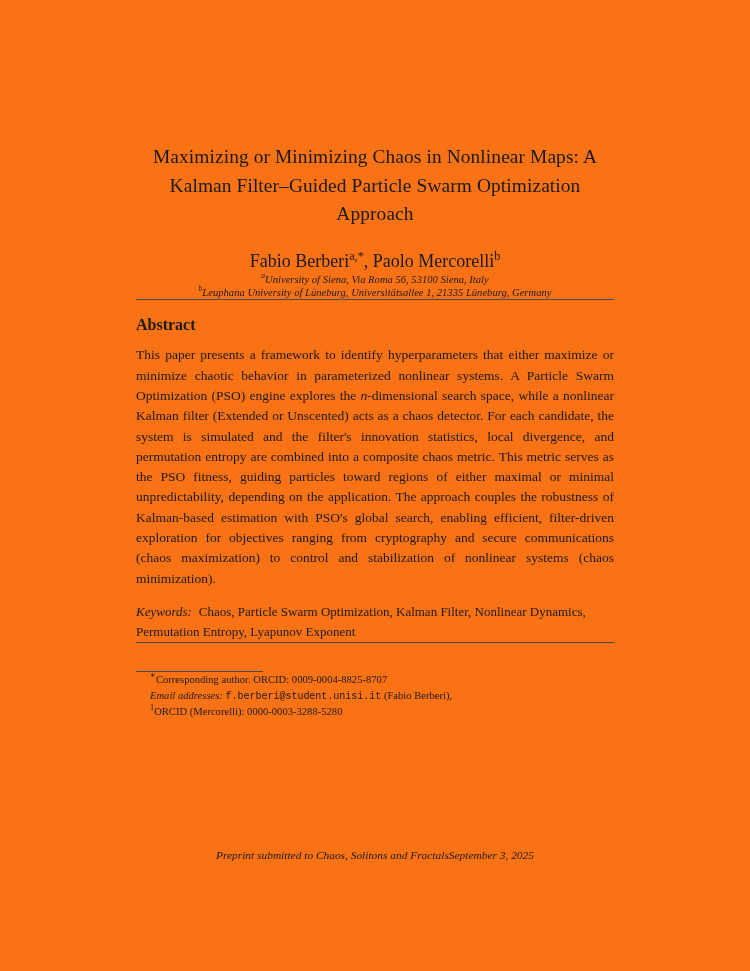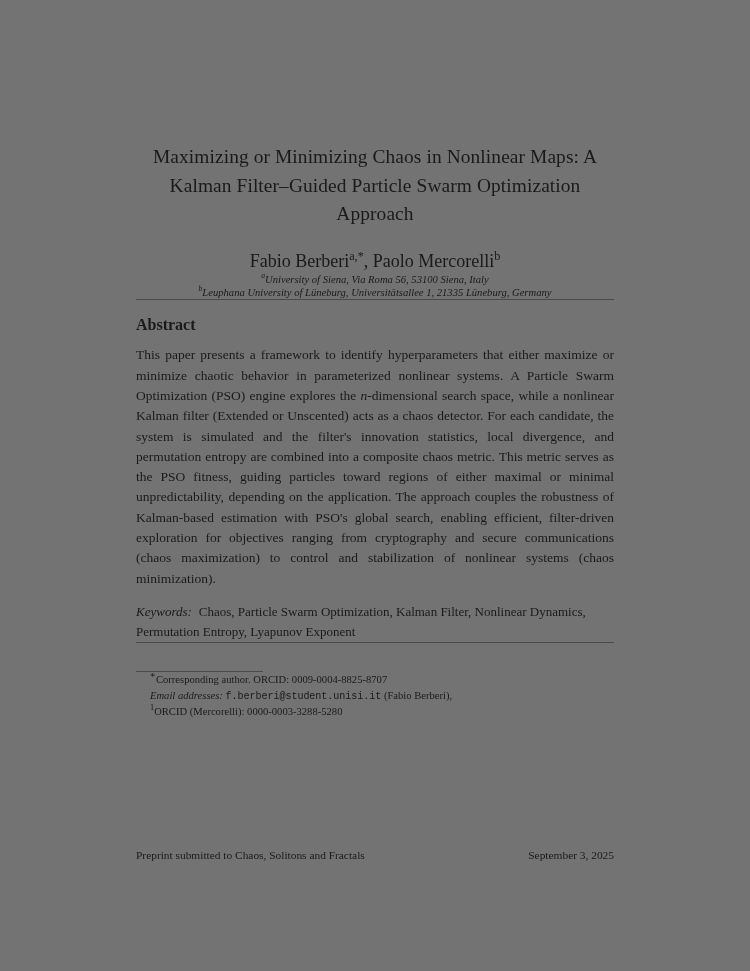--- a/index.html
+++ b/index.html
@@ -10,21 +10,21 @@
   }
   body {
     font-family: "Liberation Serif", "DejaVu Serif", serif;
     color: #1a1a1a;
     -webkit-font-smoothing: antialiased;
   }
   .page {
     position: relative;
     width: 750px;
     height: 971px;
-    background: #737373;
+    background: #f97316;
     overflow: hidden;
     box-sizing: border-box;
   }
   .content {
     position: absolute;
     left: 136px;
     top: 0;
     width: 478px;
   }
 
@@ -158,22 +158,23 @@
     letter-spacing: -0.05px;
   }
 
   
   .footer {
     position: absolute;
     left: 136px;
     top: 849px;
     width: 478px;
     display: flex;
-    justify-content: space-between;
+    justify-content: center;
     align-items: baseline;
+    font-style: italic;
     font-size: 11.4px;
     color: #1a1a1a;
   }
 </style>
 </head>
 <body>
 
 <div class="page">
   <div class="content">
 

